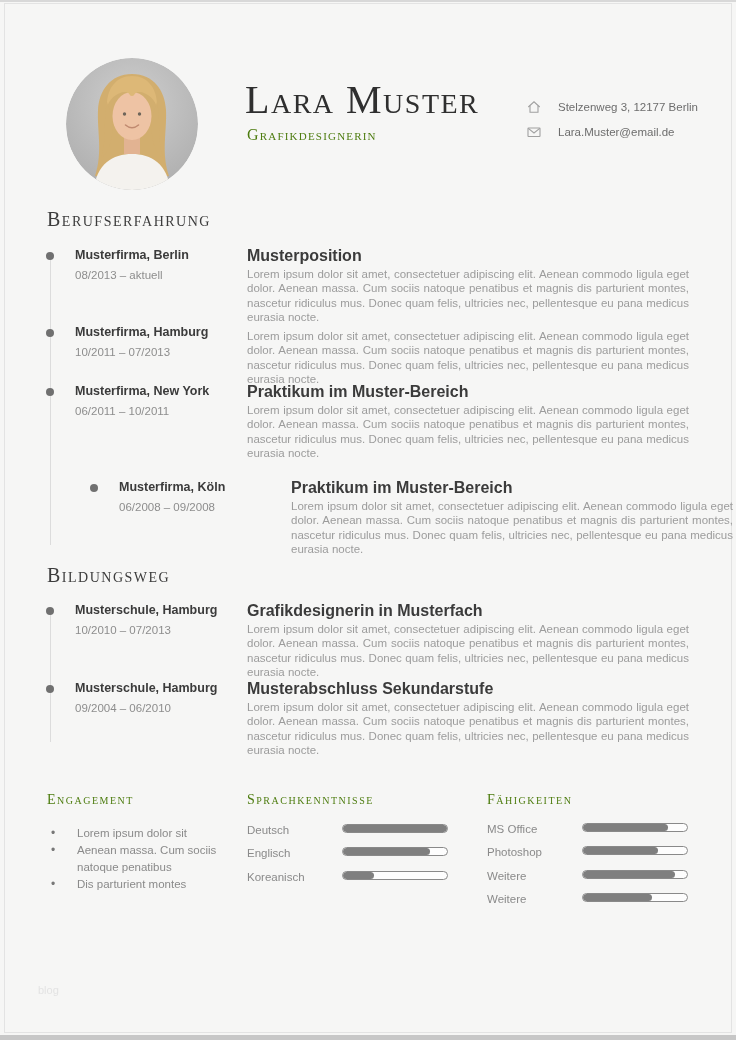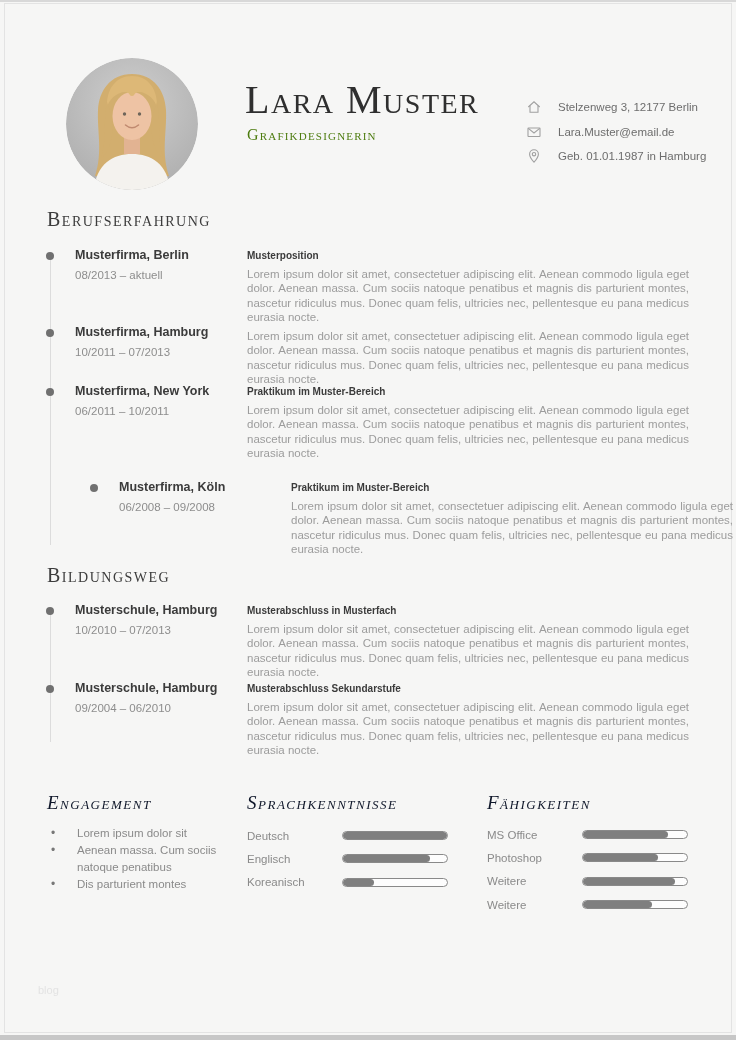--- a/index.html
+++ b/index.html
@@ -18,39 +18,39 @@
   .avatar{position:absolute;left:66px;top:58px;width:132px;height:132px;border-radius:50%;overflow:hidden;}
   .name{position:absolute;left:245px;top:80px;font-size:40px;letter-spacing:1.5px;color:#2f2f2f;line-height:1;}
   .subtitle{position:absolute;left:247px;top:127px;font-size:16px;letter-spacing:1.2px;color:#4d7c0f;line-height:1;}
 
   .contact{position:absolute;left:526px;top:95px;width:190px;}
   .contact-row{display:flex;align-items:center;height:24.5px;}
   .contact-row svg{flex:0 0 16px;margin-right:16px;}
   .contact-text{font-size:11.5px;color:#6d6d6d;white-space:nowrap;}
 
   .section-heading{position:absolute;font-size:20px;letter-spacing:1.5px;color:#3c3c3c;line-height:1;}
-  .col-heading{position:absolute;font-size:19px;letter-spacing:1.5px;color:#0f172a;line-height:1;font-style:italic;}
+  .col-heading{position:absolute;font-size:14px;letter-spacing:1.5px;color:#4d7c0f;line-height:1;}
 
   .timeline-line{position:absolute;width:1px;background:#dcdcdc;left:50px;}
   .entries{position:absolute;left:0;right:0;padding-left:8px;}
   .entry{position:absolute;left:0;right:0;height:77px;}
   .dot{position:absolute;left:46px;top:4px;width:8px;height:8px;border-radius:50%;background:#707070;}
   .e-left{position:absolute;left:75px;top:0;width:165px;}
   .company{font-size:12.5px;font-weight:bold;color:#3b3b3b;line-height:15px;}
   .period{font-size:11.5px;color:#8d8d8d;margin-top:5px;line-height:14px;}
   .e-right{position:absolute;left:247px;top:0;width:442px;}
-  .position{font-size:10px;font-weight:bold;color:#3b3b3b;line-height:15px;}
+  .position{font-size:16px;font-weight:bold;color:#3b3b3b;line-height:15px;}
   .desc{font-size:11.5px;color:#9c9c9c;line-height:14.4px;margin-top:4px;text-align:justify;}
 
   .bullets{position:absolute;left:51px;top:825px;width:175px;}
   .bullet-item{display:flex;font-size:11.5px;color:#8a8a8a;line-height:17px;}
   .bullet-mark{flex:0 0 26px;color:#777;font-size:12px;}
 
   .meters{position:absolute;width:205px;}
-  .meter-row{display:flex;align-items:center;height:23.3px;}
+  .meter-row{display:flex;height:23.3px;}
   .meter-label{flex:0 0 95px;font-size:11.5px;color:#8a8a8a;}
   .meter{flex:0 0 104px;height:7px;border:1px solid #898989;border-radius:5px;background:#fdfdfd;overflow:hidden;}
   .meter-fill{display:block;height:100%;background:#7f7f7f;border-radius:4px;}
 
   .watermark{position:absolute;left:38px;top:984px;font-size:11px;color:#e3e3e3;}
 </style>
 </head>
 <body>
 
 <div class="edge-top"></div>
@@ -94,27 +94,20 @@
     </svg>
     <span class="contact-text">Stelzenweg 3, 12177 Berlin</span>
   </div>
   <div class="contact-row">
     <svg width="16" height="16" viewBox="0 0 16 16" fill="none" stroke="#a0a0a0" stroke-width="1.1">
       <rect x="2" y="4" width="12" height="8.5" rx="0.5"></rect>
         <path d="M2.3 4.4 L8 9 L13.7 4.4"></path>
     </svg>
     <span class="contact-text">Lara.Muster@email.de</span>
   </div>
-  <div class="contact-row">
-    <svg width="16" height="16" viewBox="0 0 16 16" fill="none" stroke="#a0a0a0" stroke-width="1.1">
-      <path d="M8 1.8 C5.4 1.8 3.6 3.8 3.6 6.2 C3.6 9.3 8 14.2 8 14.2 C8 14.2 12.4 9.3 12.4 6.2 C12.4 3.8 10.6 1.8 8 1.8 Z"></path>
-        <circle cx="8" cy="6.2" r="1.7"></circle>
-    </svg>
-    <span class="contact-text">Geb. 01.01.1987 in Hamburg</span>
-  </div>
 </div>
 
 <div class="section-heading sc" style="left:47px;top:209px;">Berufserfahrung</div>
 <div class="timeline-line" style="top:256px;height:289px;"></div>
 <div class="entries" style="top:248px;height:310px;">
   <div class="entry" style="top:0;">
     <span class="dot"></span>
     <div class="e-left">
       <div class="company">Musterfirma, Berlin</div>
       <div class="period">08/2013 – aktuell</div>
@@ -161,21 +154,21 @@
 <div class="section-heading sc" style="left:47px;top:565px;">Bildungsweg</div>
 <div class="timeline-line" style="top:611px;height:131px;"></div>
 <div class="entries" style="top:603px;height:160px;">
   <div class="entry" style="top:0;">
     <span class="dot"></span>
     <div class="e-left">
       <div class="company">Musterschule, Hamburg</div>
       <div class="period">10/2010 – 07/2013</div>
     </div>
     <div class="e-right">
-      <div class="position">Musterabschluss in Musterfach</div>
+      <div class="position">Grafikdesignerin in Musterfach</div>
       <div class="desc">Lorem ipsum dolor sit amet, consectetuer adipiscing elit. Aenean commodo ligula eget dolor. Aenean massa. Cum sociis natoque penatibus et magnis dis parturient montes, nascetur ridiculus mus. Donec quam felis, ultricies nec, pellentesque eu pana medicus eurasia nocte.</div>
     </div>
   </div>
   <div class="entry" style="top:78px;">
     <span class="dot"></span>
     <div class="e-left">
       <div class="company">Musterschule, Hamburg</div>
       <div class="period">09/2004 – 06/2010</div>
     </div>
     <div class="e-right">

